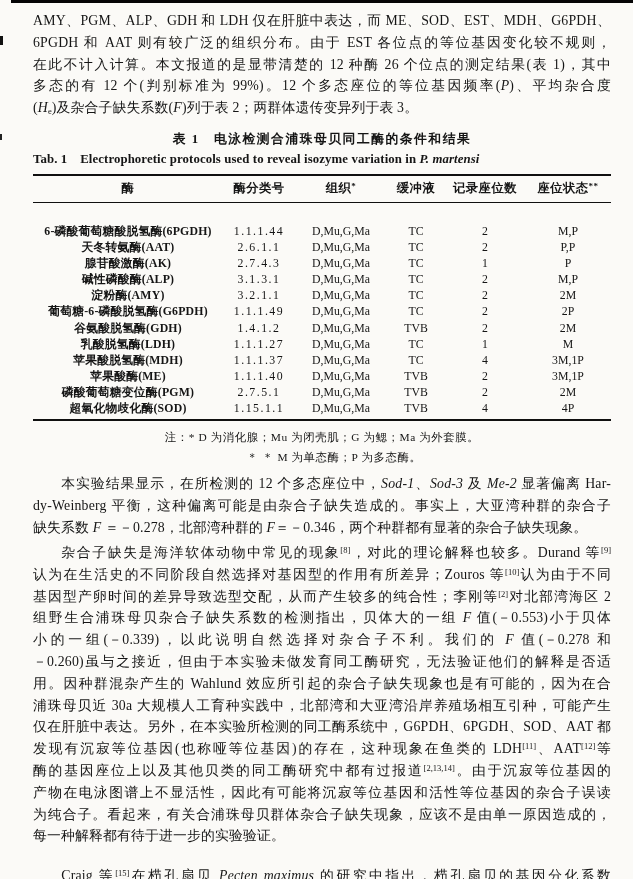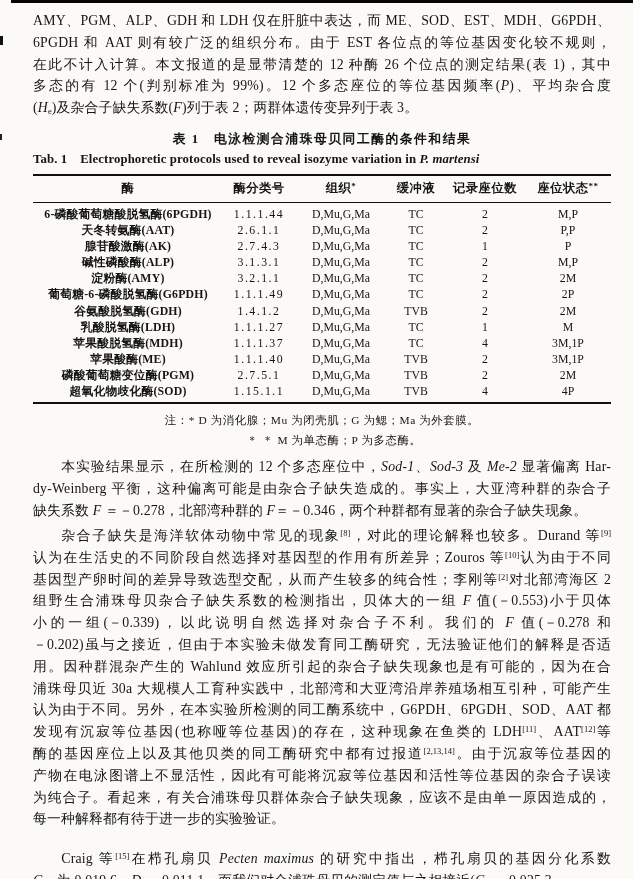--- a/index.html
+++ b/index.html
@@ -47,21 +47,21 @@
   .enzyme-table{
     margin-top:7px;width:578px;border-collapse:collapse;table-layout:fixed;
     border-top:2.2px solid #101010;border-bottom:2.2px solid #101010;
   }
   .enzyme-table th{
     font-size:12.3px;font-weight:bold;padding:4px 0 5px;
     border-bottom:1.3px solid #101010;text-align:center;
     letter-spacing:0.5px;white-space:nowrap;
   }
   .enzyme-table th sup{font-size:9px;vertical-align:3px;}
-  .enzyme-table tbody tr:first-child td{padding-top:3px;}
+  .enzyme-table tbody tr:first-child td{padding-top:20px;}
   .enzyme-table tbody tr:last-child td{padding-bottom:3px;}
   .enzyme-table td{
     text-align:center;font-size:11.8px;line-height:16.1px;height:16.1px;
     padding:0;white-space:nowrap;overflow:hidden;
   }
   .enzyme-table td:first-child{font-weight:bold;letter-spacing:0.2px;}
   .enzyme-table td:nth-child(2){letter-spacing:1.5px;}
 
   
   .tbl-notes{margin-top:7px;text-align:center;}
@@ -218,24 +218,24 @@
         <div class="pline">dy-Weinberg 平衡，这种偏离可能是由杂合子缺失造成的。事实上，大亚湾种群的杂合子</div>
         <div class="pline">缺失系数 <i>F</i> ＝－0.278，北部湾种群的 <i>F</i>＝－0.346，两个种群都有显著的杂合子缺失现象。</div>
       </div>
 
     <div class="para para-indent" id="para-3">
         <div class="pline">杂合子缺失是海洋软体动物中常见的现象<sup>[8]</sup>，对此的理论解释也较多。Durand 等<sup>[9]</sup></div>
         <div class="pline">认为在生活史的不同阶段自然选择对基因型的作用有所差异；Zouros 等<sup>[10]</sup>认为由于不同</div>
         <div class="pline">基因型产卵时间的差异导致选型交配，从而产生较多的纯合性；李刚等<sup>[2]</sup>对北部湾海区 2</div>
         <div class="pline">组野生合浦珠母贝杂合子缺失系数的检测指出，贝体大的一组 <i>F</i> 值(－0.553)小于贝体</div>
         <div class="pline">小的一组(－0.339)，以此说明自然选择对杂合子不利。我们的 <i>F</i> 值(－0.278 和</div>
-        <div class="pline">－0.202)虽与之接近，但由于本实验未做发育同工酶研究，无法验证他们的解释是否适</div>
+        <div class="pline">－0.260)虽与之接近，但由于本实验未做发育同工酶研究，无法验证他们的解释是否适</div>
         <div class="pline">用。因种群混杂产生的 Wahlund 效应所引起的杂合子缺失现象也是有可能的，因为在合</div>
         <div class="pline">浦珠母贝近 30a 大规模人工育种实践中，北部湾和大亚湾沿岸养殖场相互引种，可能产生</div>
-        <div class="pline">认为由于不同。另外，在本实验所检测的同工酶系统中，G6PDH、6PGDH、SOD、AAT 都</div>
+        <div class="pline">仅在肝脏中表达。另外，在本实验所检测的同工酶系统中，G6PDH、6PGDH、SOD、AAT 都</div>
         <div class="pline">发现有沉寂等位基因(也称哑等位基因)的存在，这种现象在鱼类的 LDH<sup>[11]</sup>、AAT<sup>[12]</sup>等</div>
         <div class="pline">酶的基因座位上以及其他贝类的同工酶研究中都有过报道<sup>[2,13,14]</sup>。由于沉寂等位基因的</div>
         <div class="pline">产物在电泳图谱上不显活性，因此有可能将沉寂等位基因和活性等位基因的杂合子误读</div>
         <div class="pline">为纯合子。看起来，有关合浦珠母贝群体杂合子缺失现象，应该不是由单一原因造成的，</div>
         <div class="pline">每一种解释都有待于进一步的实验验证。</div>
       </div>
 
     <div class="para para-indent" id="para-4">
         <div class="pline">Craig 等<sup>[15]</sup>在栉孔扇贝 <i>Pecten maximus</i> 的研究中指出，栉孔扇贝的基因分化系数</div>
         <div class="pline"><i>G</i><sub>ST</sub> 为 0.019 6，<i>D</i><sub>m</sub>＝0.011 1，而我们对合浦珠母贝的测定值与之相接近(<i>G</i><sub>ST</sub>＝0.025 3，</div>

